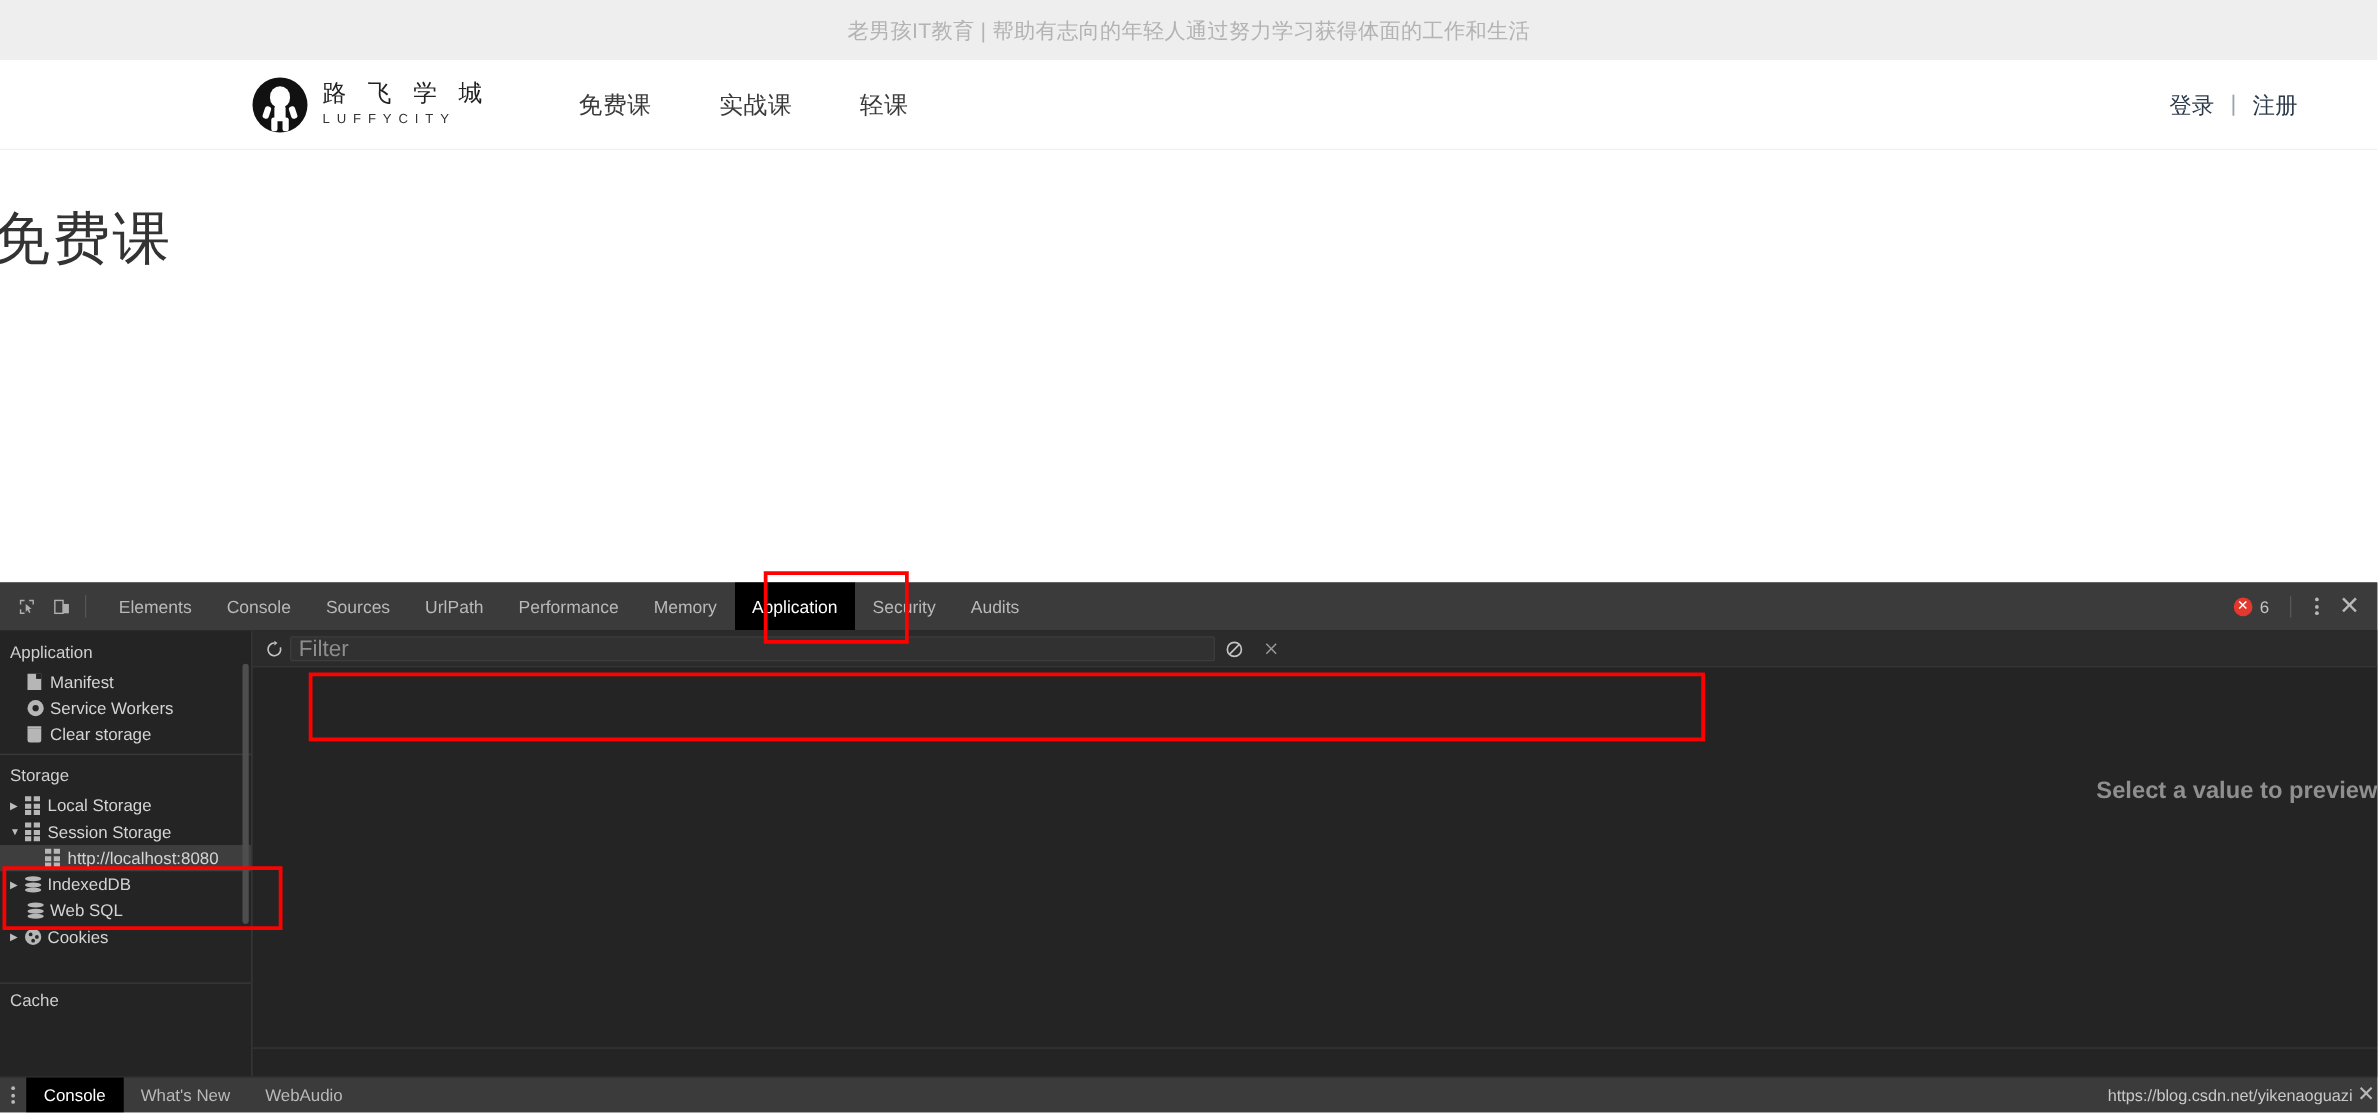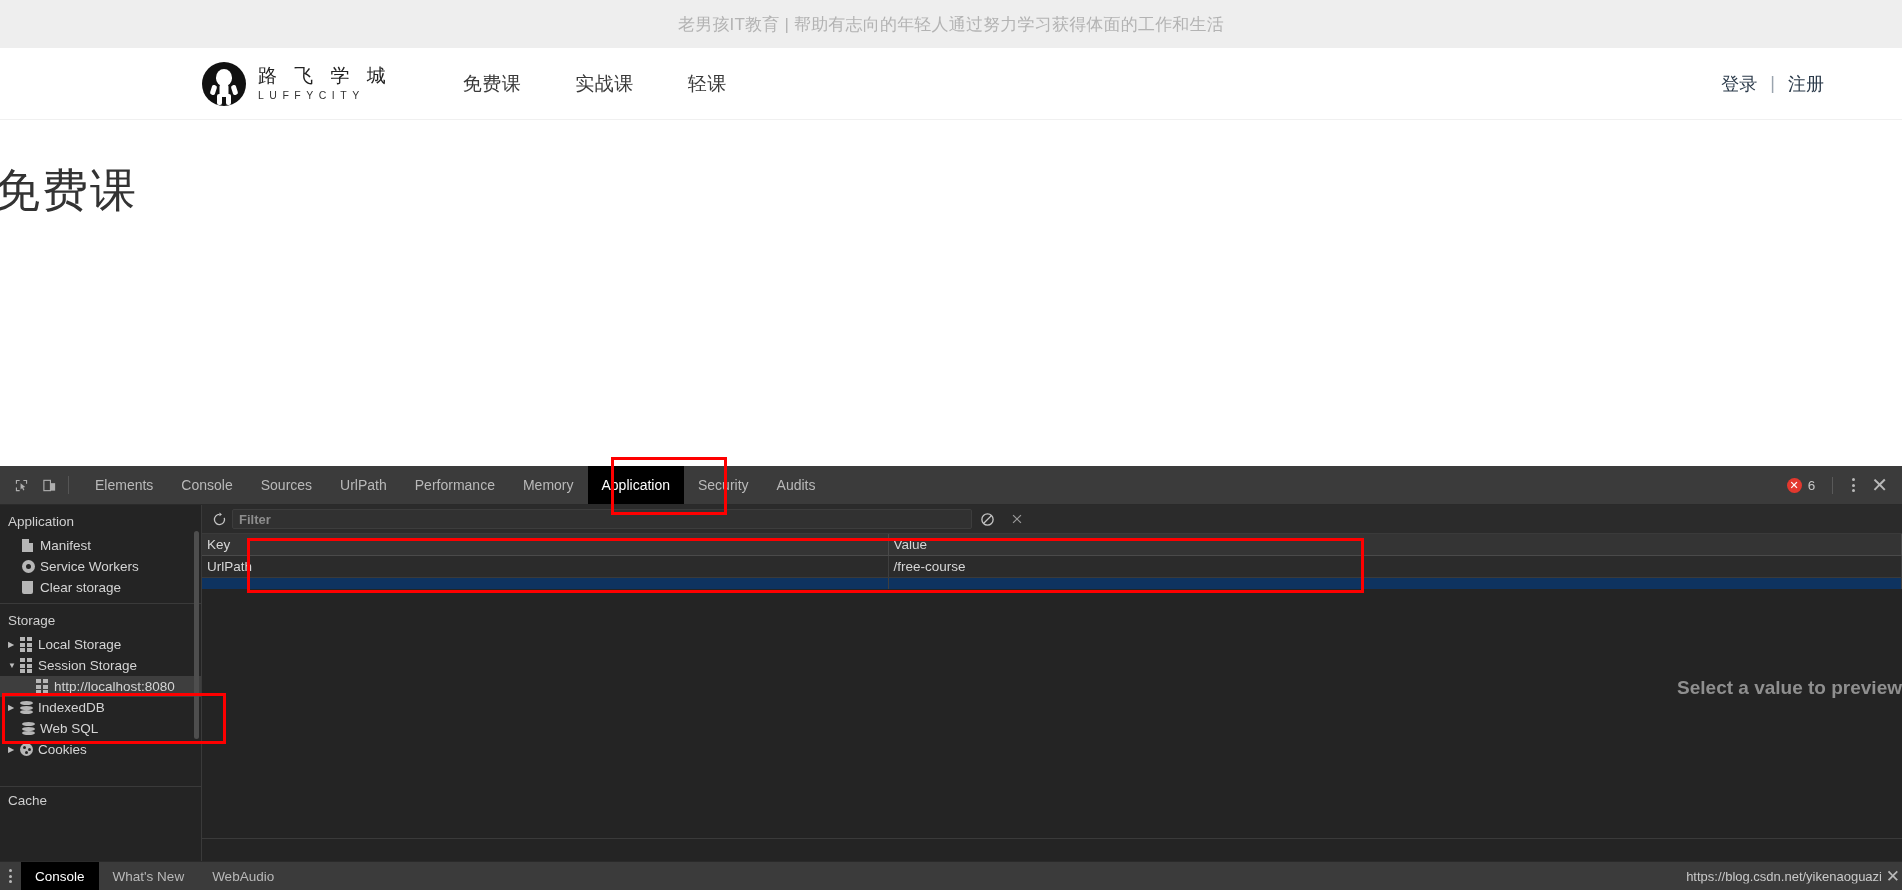--- a/index.html
+++ b/index.html
@@ -53,21 +53,21 @@
   .logo-text { margin-left: 12px; line-height: 1; }
   .logo-cn { font-size: 19px; color: #222; letter-spacing: 6px; font-weight: 500; }
   .logo-en { font-size: 10.5px; color: #333; letter-spacing: 5.5px; margin-top: 5px; }
 
   .nav { display: flex; align-items: center; margin-left: 44px; }
   .nav-item {
     font-size: 19px; color: #3a3a3a; padding: 0 27px; cursor: pointer;
     letter-spacing: 0.5px;
   }
   .auth {
-    position: absolute; right: 78px; top: 50%; transform: translateY(-50%);
+    position: absolute; right: 64px; top: 50%; transform: translateY(-50%);
     display: flex; align-items: center; font-size: 18px; color: #2b3a4a;
   }
   .auth .sep { margin: 0 13px; color: #9aa4ae; }
   .auth a { color: #2b3a4a; text-decoration: none; cursor: pointer; }
 
   .page-title {
     font-size: 46px; color: #333; font-weight: 400;
     position: absolute; left: -6px; top: 160px; letter-spacing: 2px;
   }
 
@@ -171,23 +171,22 @@
   
   .dt-main { flex: 1 1 auto; display: flex; flex-direction: column; min-width: 0; background: #242424; }
   .dt-filterbar {
     height: 29px; background: #2b2b2b; display: flex; align-items: center;
     border-bottom: 1px solid #3a3a3a; padding: 0 4px; flex: 0 0 auto;
   }
   .refresh-btn { width: 26px; height: 22px; display: flex; align-items: center; justify-content: center; cursor: pointer; }
   .filter-input {
     flex: 0 0 auto; width: 740px; height: 20px; background: #313131;
     border: 1px solid #3d3d3d; border-radius: 2px; color: #cfcfcf;
-    font-size: 13px; padding: 0 6px; outline: none;
+    font-size: 18px; padding: 0 6px; outline: none;
     font-family: "Liberation Sans", "DejaVu Sans", sans-serif;
-    font-weight: bold;
   }
   .filter-input::placeholder { color: #8d8d8d; }
   .fb-btn { width: 30px; height: 22px; display: flex; align-items: center; justify-content: center; cursor: pointer; color: #c2c2c2; }
 
   .table-wrap { position: relative; flex: 0 0 auto; }
   .st-table { width: 100%; border-collapse: collapse; table-layout: fixed; }
   .st-table th {
     background: #343434; color: #d6d6d6; font-weight: normal; text-align: left;
     font-size: 13.5px; height: 21px; padding: 0 0 0 5px;
     border-right: 1px solid #4a4a4a; border-bottom: 1px solid #4a4a4a;
@@ -457,40 +456,20 @@
             </svg>
           </div>
           <div class="fb-btn">
             <svg width="14" height="14" viewBox="0 0 16 16">
               <line x1="3.5" y1="3.5" x2="12.5" y2="12.5" stroke="#9a9a9a" stroke-width="1.4"></line>
               <line x1="12.5" y1="3.5" x2="3.5" y2="12.5" stroke="#9a9a9a" stroke-width="1.4"></line>
             </svg>
           </div>
         </div>
 
-        <div class="table-wrap">
-          <table class="st-table">
-            <thead>
-              <tr>
-                <th class="col-key">Key</th>
-                <th>Value</th>
-              </tr>
-            </thead>
-            <tbody>
-              <tr>
-                <td>UrlPath</td>
-                <td>/free-course</td>
-              </tr>
-              <tr class="empty-row">
-                <td></td>
-                <td></td>
-              </tr>
-            </tbody>
-          </table>
-        </div>
 
         <div class="preview-area">
           <div class="preview-text">Select a value to preview</div>
         </div>
 
         <div class="main-bottom-divider"></div>
         <div class="main-filler"></div>
       </div>
     </div>
 

